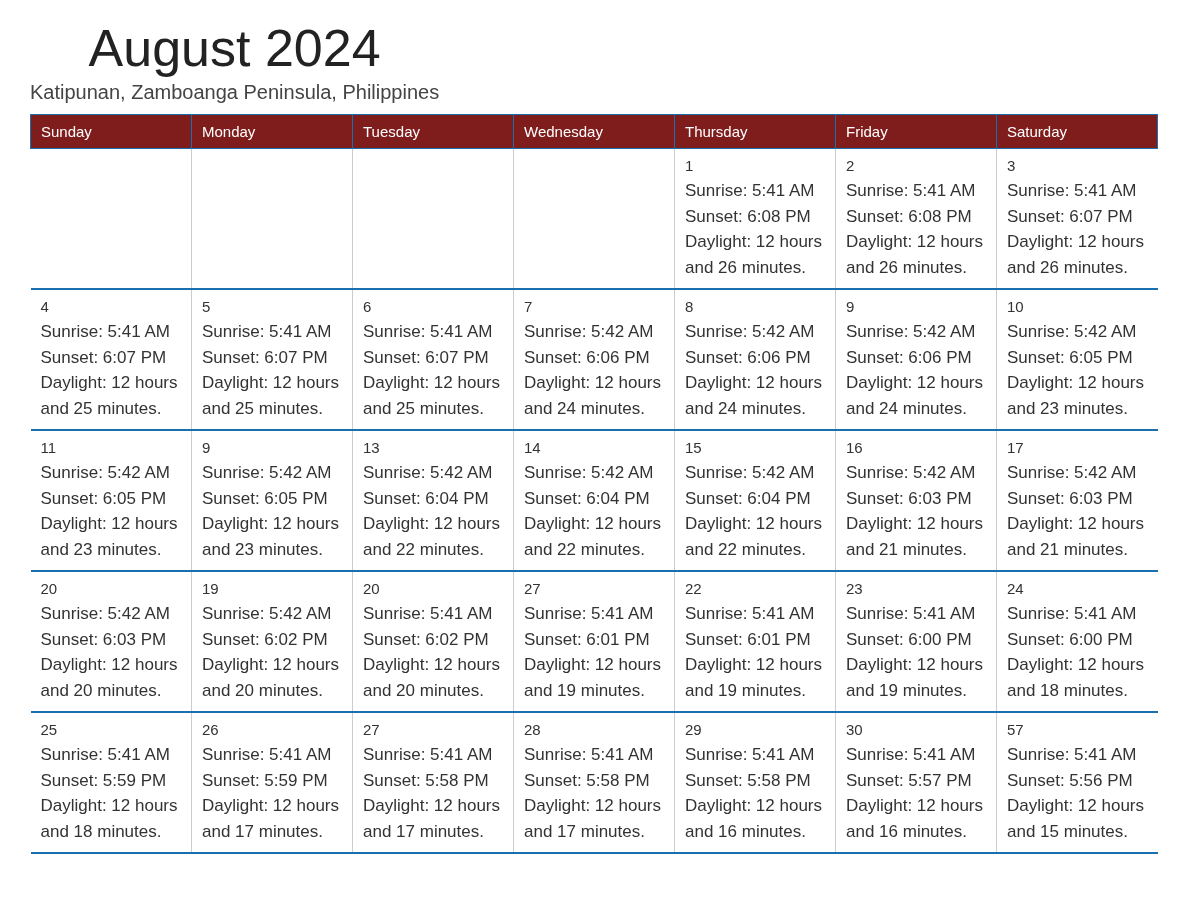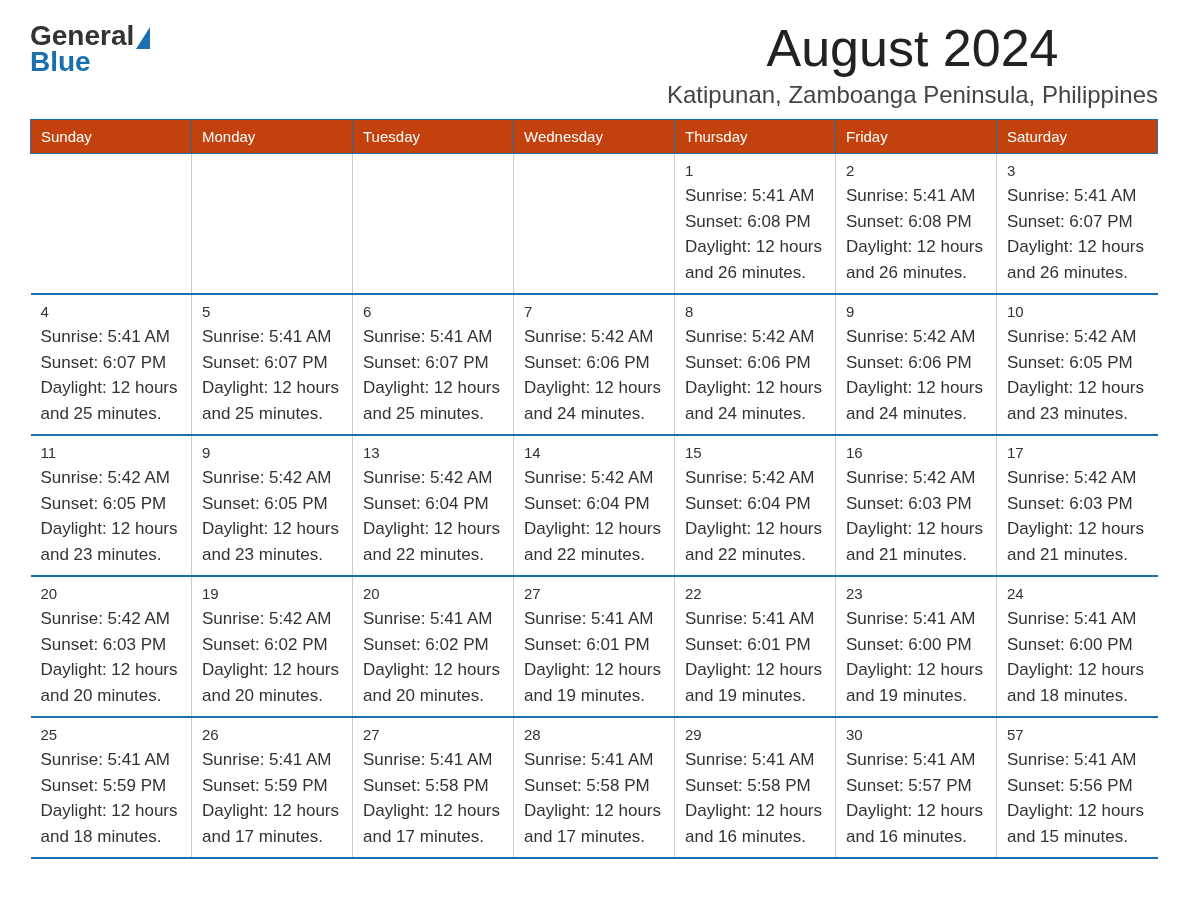--- a/index.html
+++ b/index.html
@@ -42,31 +42,31 @@
     .title-block {
       text-align: center;
     }
     .month-title {
       font-size: 52px;
       font-weight: normal;
       color: #222;
       line-height: 1.1;
     }
     .subtitle {
-      font-size: 24px;
+      font-size: 20px;
       color: #444;
       margin-top: 4px;
     }
     .calendar {
       width: 100%;
       border-collapse: collapse;
       margin-top: 10px;
     }
     .calendar thead tr {
-      background-color: #c2410c;
+      background-color: #7f1d1d;
     }
     .calendar thead th {
       color: #ffffff;
       font-size: 15px;
       font-weight: normal;
       padding: 8px 10px;
       text-align: left;
       border: 1px solid #1a6faf;
     }
     .calendar tbody tr {
@@ -96,29 +96,20 @@
       line-height: 1.5;
     }
     .empty-cell {
       background: #fff;
     }
   </style>
 </head>
 <body>
 
 <div class="header-area">
-  <div class="logo">
-    <div style="display:flex; flex-direction:column; align-items:flex-start;">
-      <div style="display:flex; align-items:center;">
-        <span class="logo-text-general">General</span>
-        <div class="logo-triangle"></div>
-      </div>
-      <span class="logo-text-blue" style="margin-top:-6px;">Blue</span>
-    </div>
-  </div>
   <div class="title-block">
     <div class="month-title">August 2024</div>
     <div class="subtitle">Katipunan, Zamboanga Peninsula, Philippines</div>
   </div>
 </div>
 
 <table class="calendar">
   <thead>
     <tr>
     <th>Sunday</th>

